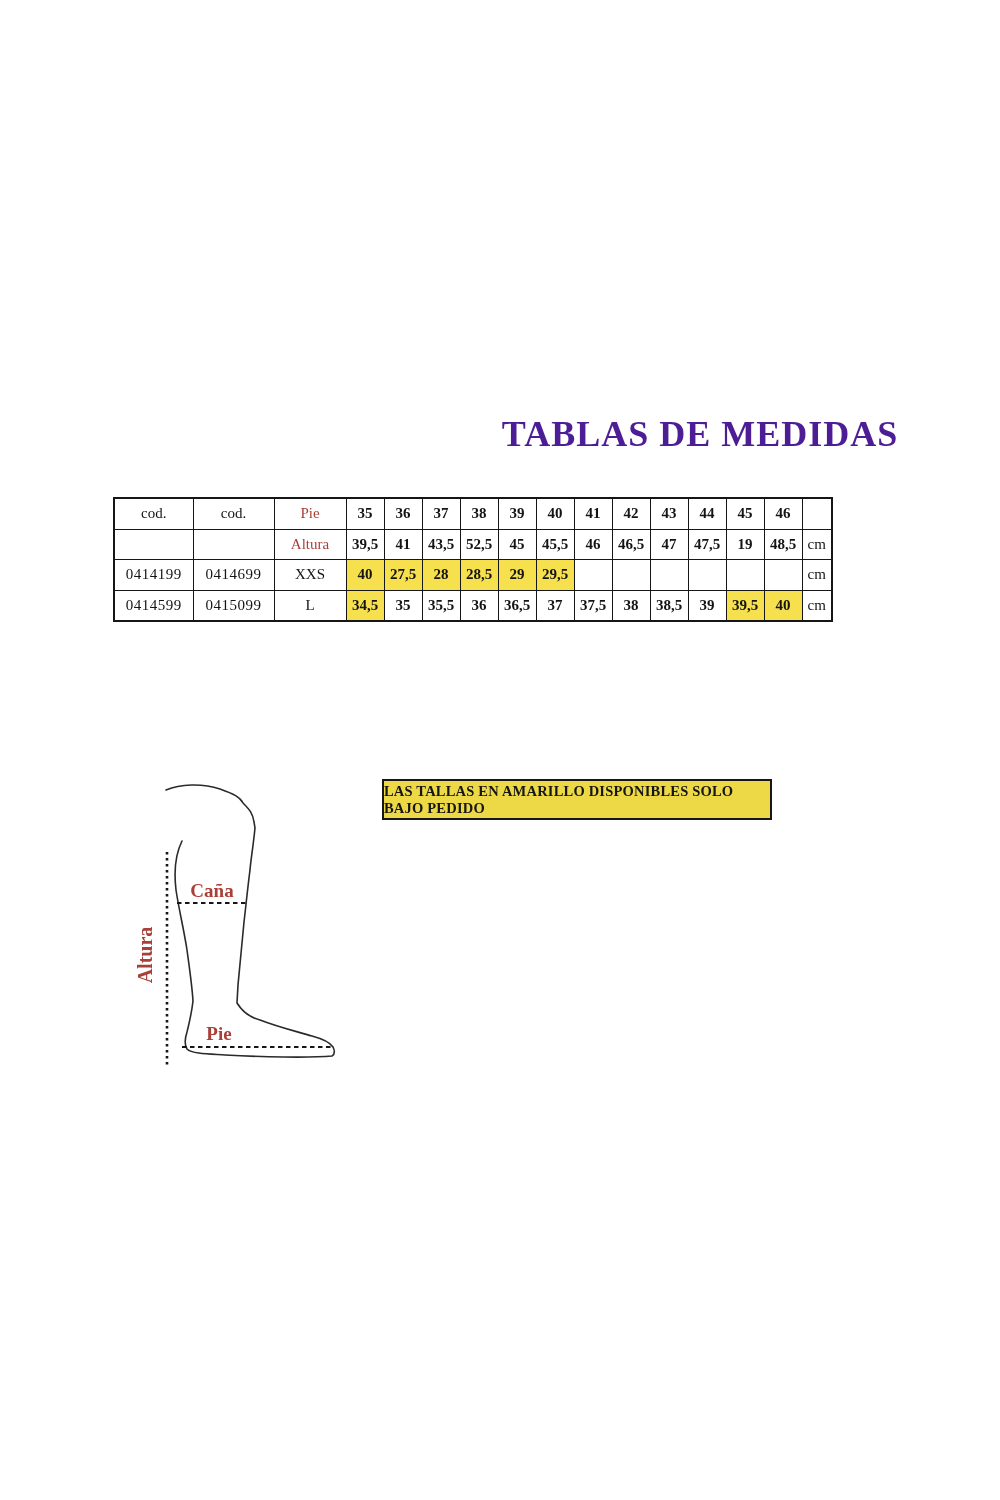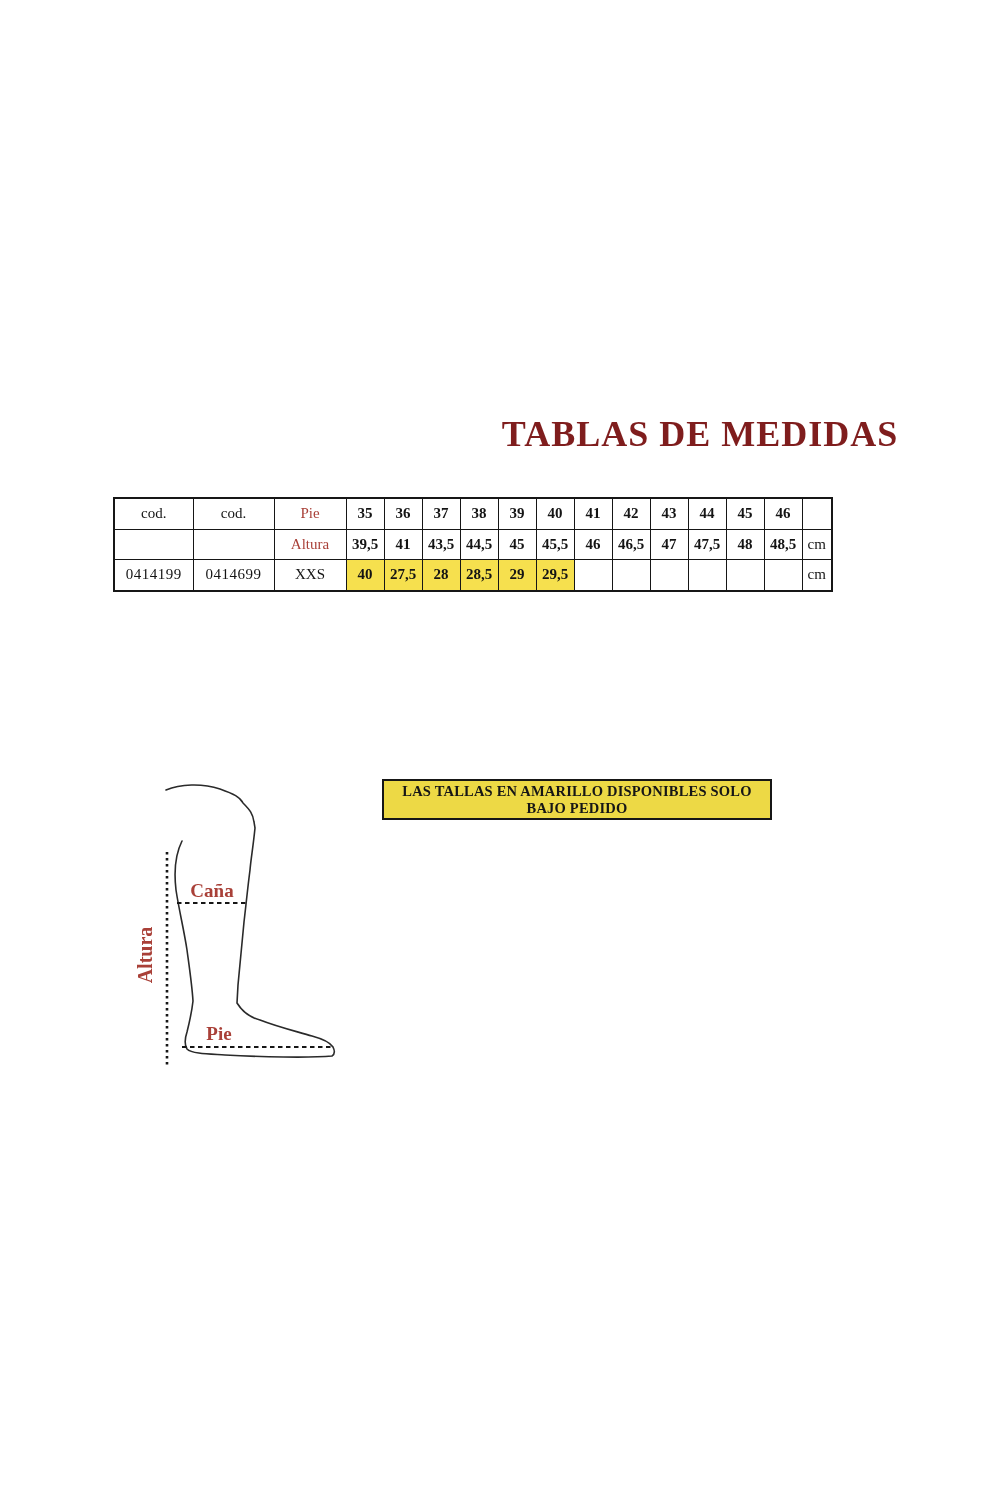--- a/index.html
+++ b/index.html
@@ -2,21 +2,21 @@
 <html style="--red: #A94038; --yellow: #F6E04E; --note-bg: #EDD945;"><head>
 <meta charset="utf-8">
 <style>
   html,body { margin:0; padding:0; }
   .page {
     position:relative; width:1000px; height:1500px; background:#ffffff;
     font-family:"Liberation Serif", serif; color:#141414; overflow:hidden;
   }
   .title {
     position:absolute; left:700px; top:413px; transform:translateX(-50%);
-    font-size:36px; font-weight:bold; letter-spacing:1px; white-space:nowrap; color:#7f1d1d;
+    font-size:36px; font-weight:bold; letter-spacing:1px; white-space:nowrap; color:#4c1d95;
   }
   table.sizes {
     position:absolute; left:113px; top:497px;
     border-collapse:collapse; table-layout:fixed;
     border:2px solid #161616;
   }
   table.sizes td {
     border:1.5px solid #161616; text-align:center; vertical-align:middle;
     height:29.5px; padding:0; font-size:15px; overflow:hidden; white-space:nowrap;
   }
@@ -25,21 +25,21 @@
   td.brand  { font-weight:bold; font-size:11px; letter-spacing:0.3px; }
   td.redlab { color:var(--red); font-size:19px; }
   td.num    { font-weight:bold; font-size:15px; }
   td.sizelab{ font-weight:normal; font-size:17px; }
   td.cmcell { font-size:11px; }
   td.hl     { background:var(--yellow); }
   .note {
     position:absolute; left:382px; top:779px; width:390px; height:41px;
     background:var(--note-bg); border:2px solid #161616; box-sizing:border-box;
     display:flex; align-items:center; justify-content:center;
-    font-weight:bold; font-size:14.5px; letter-spacing:0.2px; text-align:center; color:#161616;
+    font-weight:bold; font-size:14.5px; letter-spacing:0.2px; text-align:left; color:#161616;
   }
   .diagram { position:absolute; left:130px; top:770px; }
   .diagram text { font-family:"Liberation Serif", serif; font-weight:bold; fill:var(--red); }
 </style>
 </head>
 <body>
 
 <div class="page">
 
   <div class="title">TABLAS DE MEDIDAS</div>
@@ -82,47 +82,65 @@
           <td class="num">46</td>
           <td class="cmcell"></td>
         </tr>
         <tr>
           <td></td>
           <td></td>
           <td class="redlab">Altura</td>
           <td class="num">39,5</td>
           <td class="num">41</td>
           <td class="num">43,5</td>
-          <td class="num">44,5</td>
+          <td class="num">52,5</td>
           <td class="num">45</td>
           <td class="num">45,5</td>
           <td class="num">46</td>
           <td class="num">46,5</td>
           <td class="num">47</td>
           <td class="num">47,5</td>
-          <td class="num">48</td>
+          <td class="num">19</td>
           <td class="num">48,5</td>
           <td class="cmcell">cm</td>
         </tr>
         <tr>
           <td class="code">0414199</td>
           <td class="code">0414699</td>
           <td class="sizelab">XXS</td>
           <td class="num hl">40</td>
           <td class="num hl">27,5</td>
           <td class="num hl">28</td>
           <td class="num hl">28,5</td>
           <td class="num hl">29</td>
           <td class="num hl">29,5</td>
           <td class="num"></td>
           <td class="num"></td>
           <td class="num"></td>
           <td class="num"></td>
           <td class="num"></td>
           <td class="num"></td>
+          <td class="cmcell">cm</td>
+        </tr>
+        <tr>
+          <td class="code">0414599</td>
+          <td class="code">0415099</td>
+          <td class="sizelab">L</td>
+          <td class="num hl">34,5</td>
+          <td class="num">35</td>
+          <td class="num">35,5</td>
+          <td class="num">36</td>
+          <td class="num">36,5</td>
+          <td class="num">37</td>
+          <td class="num">37,5</td>
+          <td class="num">38</td>
+          <td class="num">38,5</td>
+          <td class="num">39</td>
+          <td class="num hl">39,5</td>
+          <td class="num hl">40</td>
           <td class="cmcell">cm</td>
         </tr>
       </tbody>
   </table>
 
   <div class="note">LAS TALLAS EN AMARILLO DISPONIBLES SOLO BAJO PEDIDO</div>
 
   <svg class="diagram" width="220" height="310" viewBox="0 0 220 310">
 
     <path d="M 36,20

